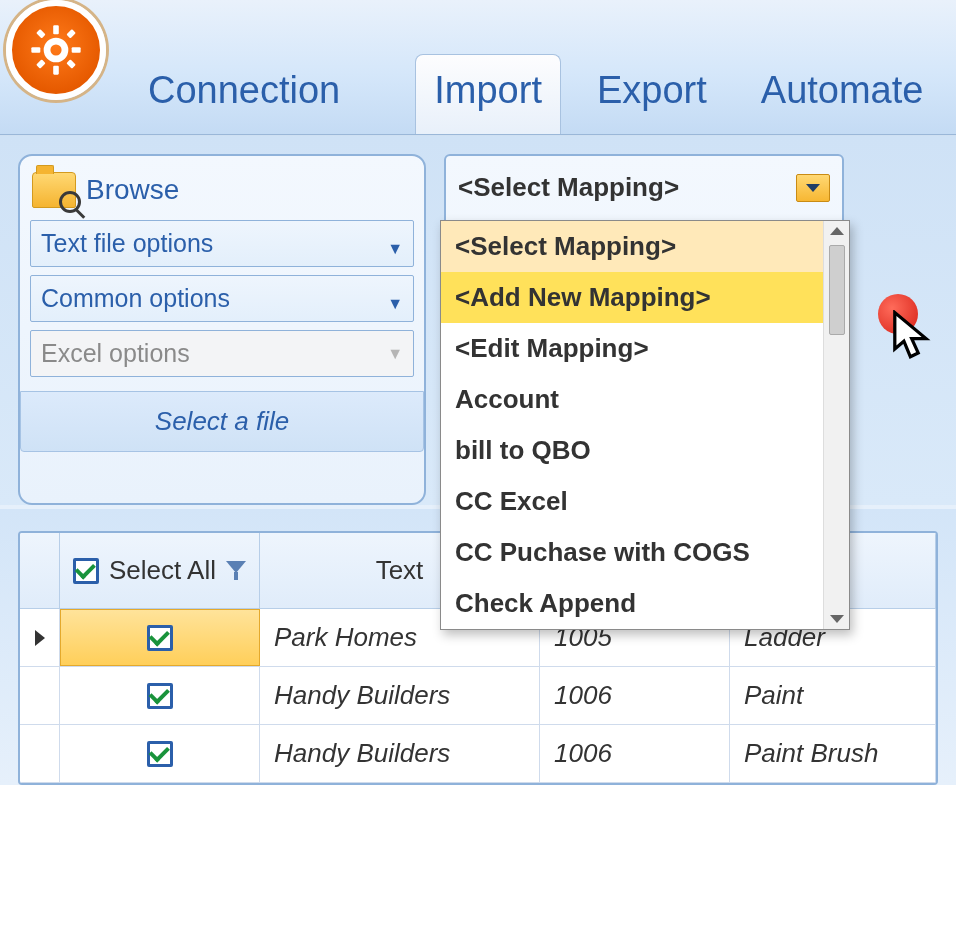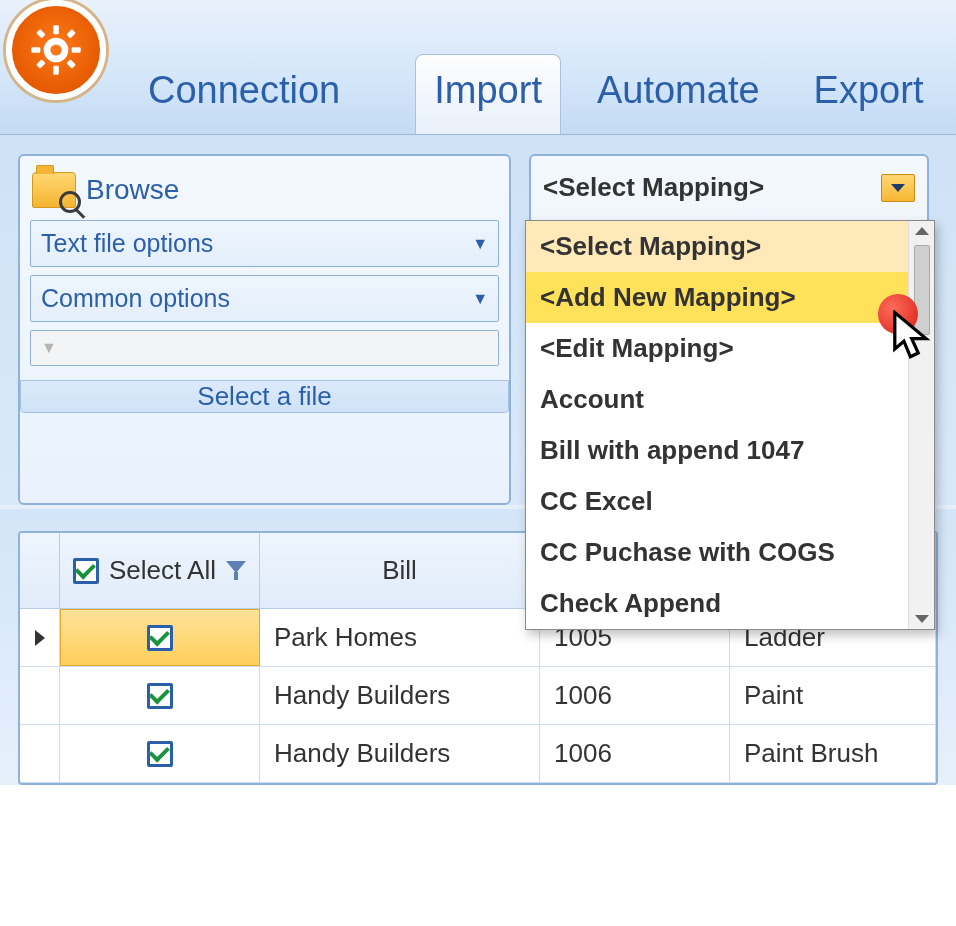--- a/index.html
+++ b/index.html
@@ -70,23 +70,23 @@
     display: flex;
     gap: 18px;
     padding: 18px 18px 0 18px;
     background: linear-gradient(#cfe2f6, #d9e9f9);
     height: 370px;
     border-top: 1px solid #cfe0f2;
     position: relative;
   }
 
   .left-card {
-    width: 493px;
+    width: 408px;
     border: 2px solid #8fb2da;
-    border-radius: 6px;
+    border-radius: 14px;
     background: linear-gradient(#f3f8fe, #e9f2fc);
     padding: 8px 10px 0 10px;
     display: flex;
     flex-direction: column;
   }
 
   .browse-row {
     display: flex;
     align-items: center;
     gap: 10px;
@@ -119,29 +119,29 @@
 
   .combo {
     display:flex; align-items:center; justify-content:space-between;
     border:1px solid #8fb2da; background:#fff;
     padding:8px 10px; color:#2b5faa; font-size:25px;
     border-radius:2px; margin-bottom:8px;
   }
   .combo.disabled { color:#8a8a8a; background:#f3f4f6; }
   .combo .caret { color:#2b5faa; font-size:16px; }
   .combo.disabled .caret { color:#b5b5b5; }
-  .combo.lb { background:linear-gradient(#eef5fd,#e3effb); }
+  .combo.lb { background:linear-gradient(#eef5fd,#e3effb);align-items:flex-end; }
 
   .select-file-bar {
     margin-top:6px;
     background: linear-gradient(#dceafb,#cfe2f6);
     border:1px solid #a6c3e4;
-    color:#2b5faa; text-align:center; padding:0 0;
+    color:#2b5faa; text-align:center; padding:14px 0;
     font-size:26px; border-radius:0 0 4px 4px;
-    margin-left:-10px; margin-right:-10px;
+    margin-left:-10px; margin-right:-10px;font-style:italic;
   }
 
   
   .right-card {
     position: relative;
     width: 400px;
     border: 2px solid #8fb2da;
     border-radius: 6px;
     background: linear-gradient(#f3f8fe, #e9f2fc);
     padding: 10px 12px;
@@ -287,21 +287,21 @@
     flex:1; border:none; outline:none; font-size:26px; padding:0 16px;
     color:#888; height:100%;
   }
 
   .data-row{
     display:flex; height:58px; align-items:stretch;
     border-bottom:1px solid #cfdbec;
   }
   .cell{
     border-right:1px solid #cfdbec;
-    display:flex; align-items:center; padding:0 14px; font-size:26px;
+    display:flex; align-items:center; padding:0 14px; font-size:26px;font-style:italic;
   }
   .cell.caret{ width:40px; justify-content:center; padding:0; }
   .cell.chk{ width:200px; justify-content:center; }
   .cell.name{ width:280px; }
   .cell.num{ width:190px; }
   .cell.item{ flex:1; }
 
   .data-row.cur .cell.chk{
     background: linear-gradient(#ffe39a,#ffcf5a);
     border:1px solid #e4a92c;
@@ -329,22 +329,22 @@
           <rect x="70" y="16" width="14" height="10" rx="2" transform="rotate(-45 77 21)"></rect>
           <rect x="16" y="70" width="14" height="10" rx="2" transform="rotate(-45 23 75)"></rect>
         </g>
       </g>
     </svg>
   </div>
 
   <div class="tabs">
     <div class="tab">Connection</div>
     <div class="tab active">Import</div>
+    <div class="tab">Export</div>
     <div class="tab">Automate</div>
-    <div class="tab">Export</div>
     <div class="tab">About</div>
   </div>
 </div>
 
 <div class="toolrow">
 
   <div class="left-card">
     <div class="browse-row">
       <div class="browse-icon">
           <span class="mag"></span>
@@ -353,40 +353,41 @@
     </div>
     <div class="combo lb">
       <span>Text file options</span>
       <span class="caret">▼</span>
     </div>
     <div class="combo lb">
       <span>Common options</span>
       <span class="caret">▼</span>
     </div>
     <div class="combo disabled">
+      <span>Excel options</span>
       <span class="caret">▼</span>
     </div>
     <div class="select-file-bar">Select a file</div>
   </div>
 
   <div class="right-card">
     <div class="mapping-display">
       <span>&lt;Select Mapping&gt;</span>
       <div class="dd-btn">
           <span></span>
         </div>
     </div>
 
     <div class="dropdown-list">
       <div id="dropdown-items">
           <div class="item sel">&lt;Select Mapping&gt;</div>
           <div class="item hover">&lt;Add New Mapping&gt;</div>
           <div class="item">&lt;Edit Mapping&gt;</div>
           <div class="item">Account</div>
-          <div class="item">Bill with append 1047</div>
+          <div class="item">bill to QBO</div>
           <div class="item">CC Excel</div>
           <div class="item">CC Puchase with COGS</div>
           <div class="item">Check Append</div>
         </div>
       <div class="scroll">
         <div class="arr up"></div>
         <div class="thumb"></div>
         <div class="track"></div>
         <div class="arr down"></div>
       </div>
@@ -406,21 +407,21 @@
   <div class="grid">
 
     <div class="hdr-row">
       <div class="hdr-cell col-caret"></div>
       <div class="hdr-cell col-chk">
         <span class="chkbox green"></span>
         <span>Select All</span>
         <span class="funnel"></span>
       </div>
       <div class="hdr-cell col-name">
-        <span>Bill</span>
+        <span>Text</span>
       </div>
       <div class="hdr-cell col-num"></div>
       <div class="hdr-cell col-item"></div>
     </div>
 
 
     <div id="grid-rows">
         <div class="data-row cur">
           <div class="cell caret">
             <span class="row-caret"></span>

